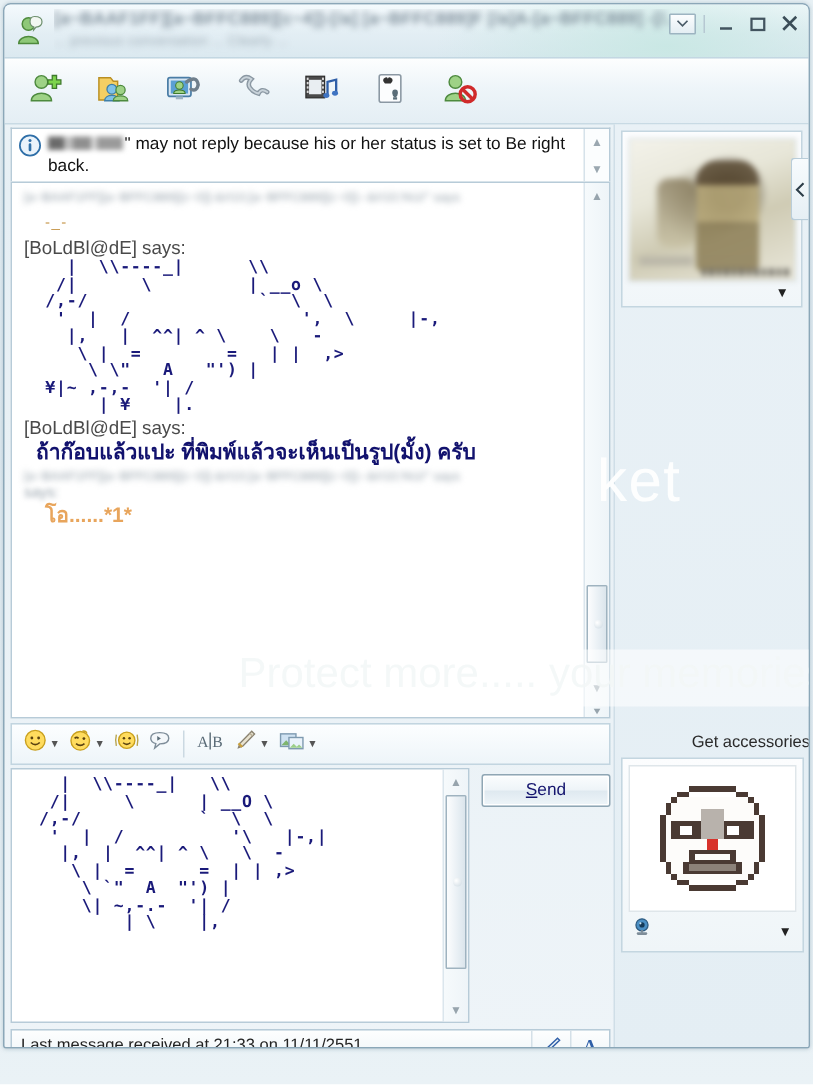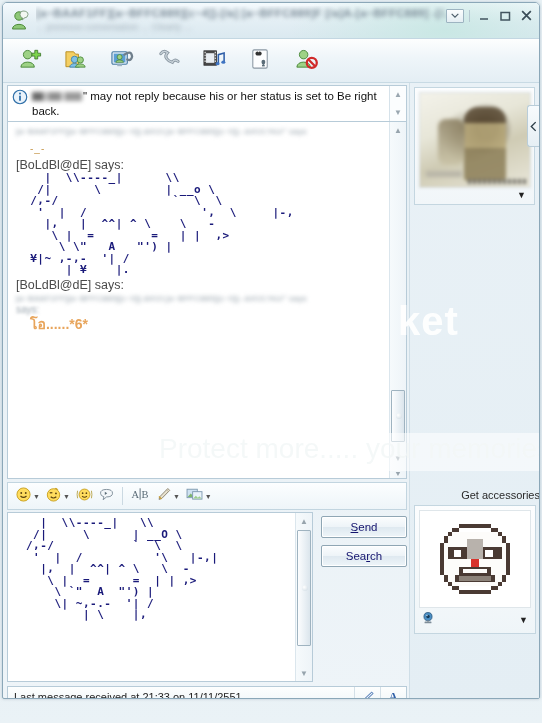--- a/index.html
+++ b/index.html
@@ -208,21 +208,21 @@
     line-height: 19px; padding-left: 14px;
     filter: blur(.5px);
   }
   .tiny-dash { color:#c89a50; font-size:10px; padding-left:14px; letter-spacing:1px;}
 
   
   .watermark {
     position: absolute; pointer-events: none;
     color: #ffffff;
     font-size: 40px;
-    font-weight: 700;
+    font-weight: 400;
     letter-spacing: 1px;
     opacity: .95;
   }
   .wm-band {
     position:absolute; pointer-events:none;
     left: 150px; top: 430px; width: 392px; height: 38px;
     background: rgba(255,255,255,.55);
   }
   .wm2 {
     position:absolute; pointer-events:none;
@@ -549,25 +549,26 @@
    /|      \         | __o \
   /,-/                `  \  \
    '  |  /                ',  \     |-,
     |,   |  ^^| ^ \    \   -
      \ |  =        =   | |  ,&gt;
       \ \"   A   "') |
   ¥|~ ,-,-  '| /
        | ¥    |.</div>
 
             <div class="says" style="padding-top:2px;">[BoLdBl@dE] says:</div>
+            <div class="thai-bold">ถ้าก๊อบแล้วแปะ ที่พิมพ์แล้วจะเห็นเป็นรูป(มั้ง) ครับ</div>
 
             <div class="blurred-block" style="padding-top:2px;">[a~BAAF1FF][a~BFFC889][c~0]]-&amp;#10;[a~BFFC889][c~0]}--&amp;#10;%U/" says</div>
 
             <div class="blurred-says">says:</div>
-            <div class="thai-orange">โอ......*6*</div>
+            <div class="thai-orange">โอ......*1*</div>
           </div>
 
           <div class="chat-sb">
             <div class="sb-btn" style="top:0">▲</div>
             <div class="sb-thumb" style="top:268px; height:52px;"></div>
             <div class="sb-btn" style="top:328px">▼</div>
             <div class="sb-btn" style="top:345px">⯆</div>
           </div>
         </div>
 
@@ -666,25 +667,20 @@
               <div class="sb-btn" style="top:0">▲</div>
               <div class="sb-thumb" style="top:17px; height:116px;"></div>
               <div class="sb-btn" style="bottom:0">▼</div>
             </div>
           </div>
 
           <div class="send-col">
             <div class="btn">
               <u>S</u>
                 <span>end</span>
-            </div>
-            <div class="btn">
-              <span>Sea</span>
-                <u>r</u>
-                <span>ch</span>
             </div>
           </div>
         </div>
 
         <div class="statusbar">
           <span>Last message received at 21:33 on 11/11/2551.</span>
           <span class="sb-spacer"></span>
           <span class="sb-icobtn">
             <svg viewBox="0 0 16 16" width="14" height="14">
               <path d="M12.2 2.4 l1.6 1.6 l-8.4 8 l-1.6 -1.6 z" fill="#e9f1f7" stroke="#2f5fa8" stroke-width="1.1"></path>

